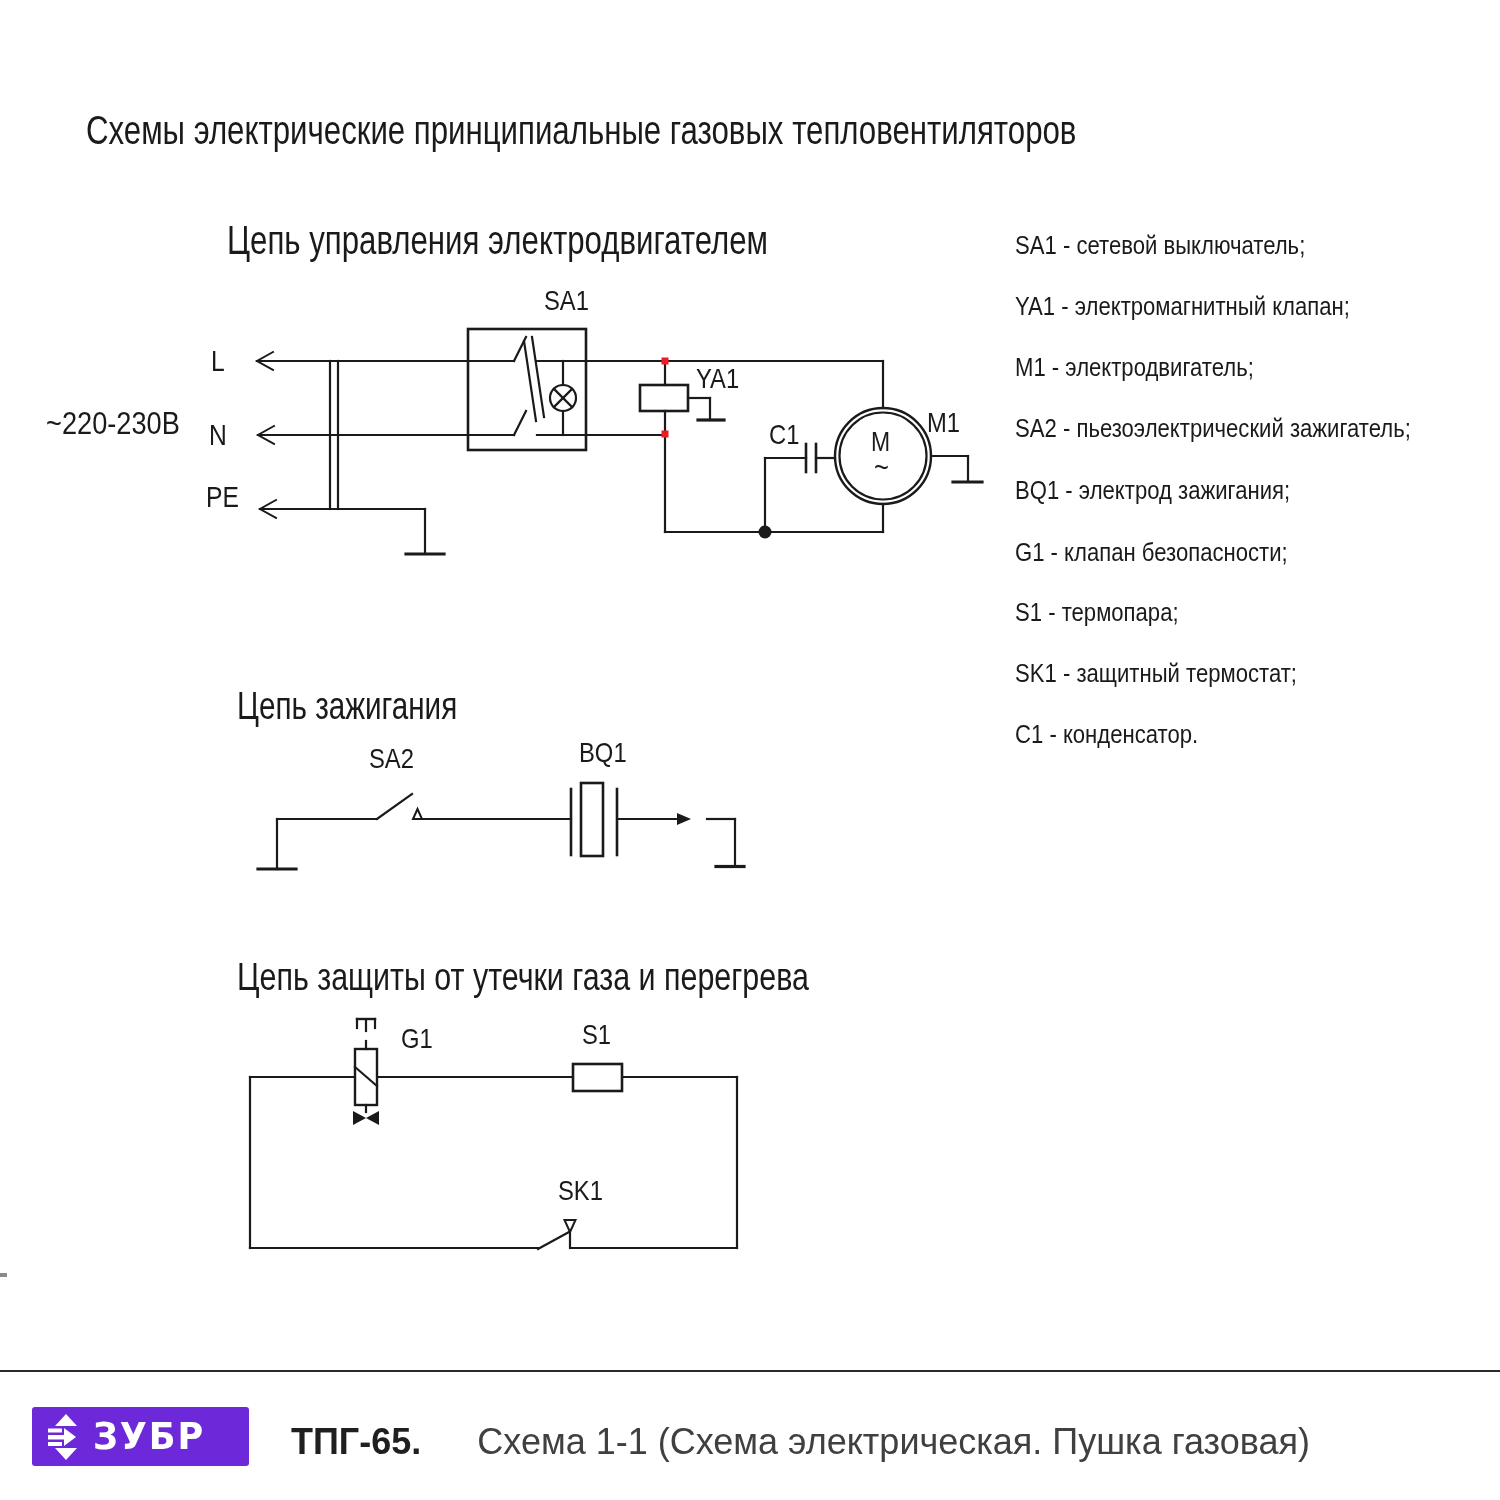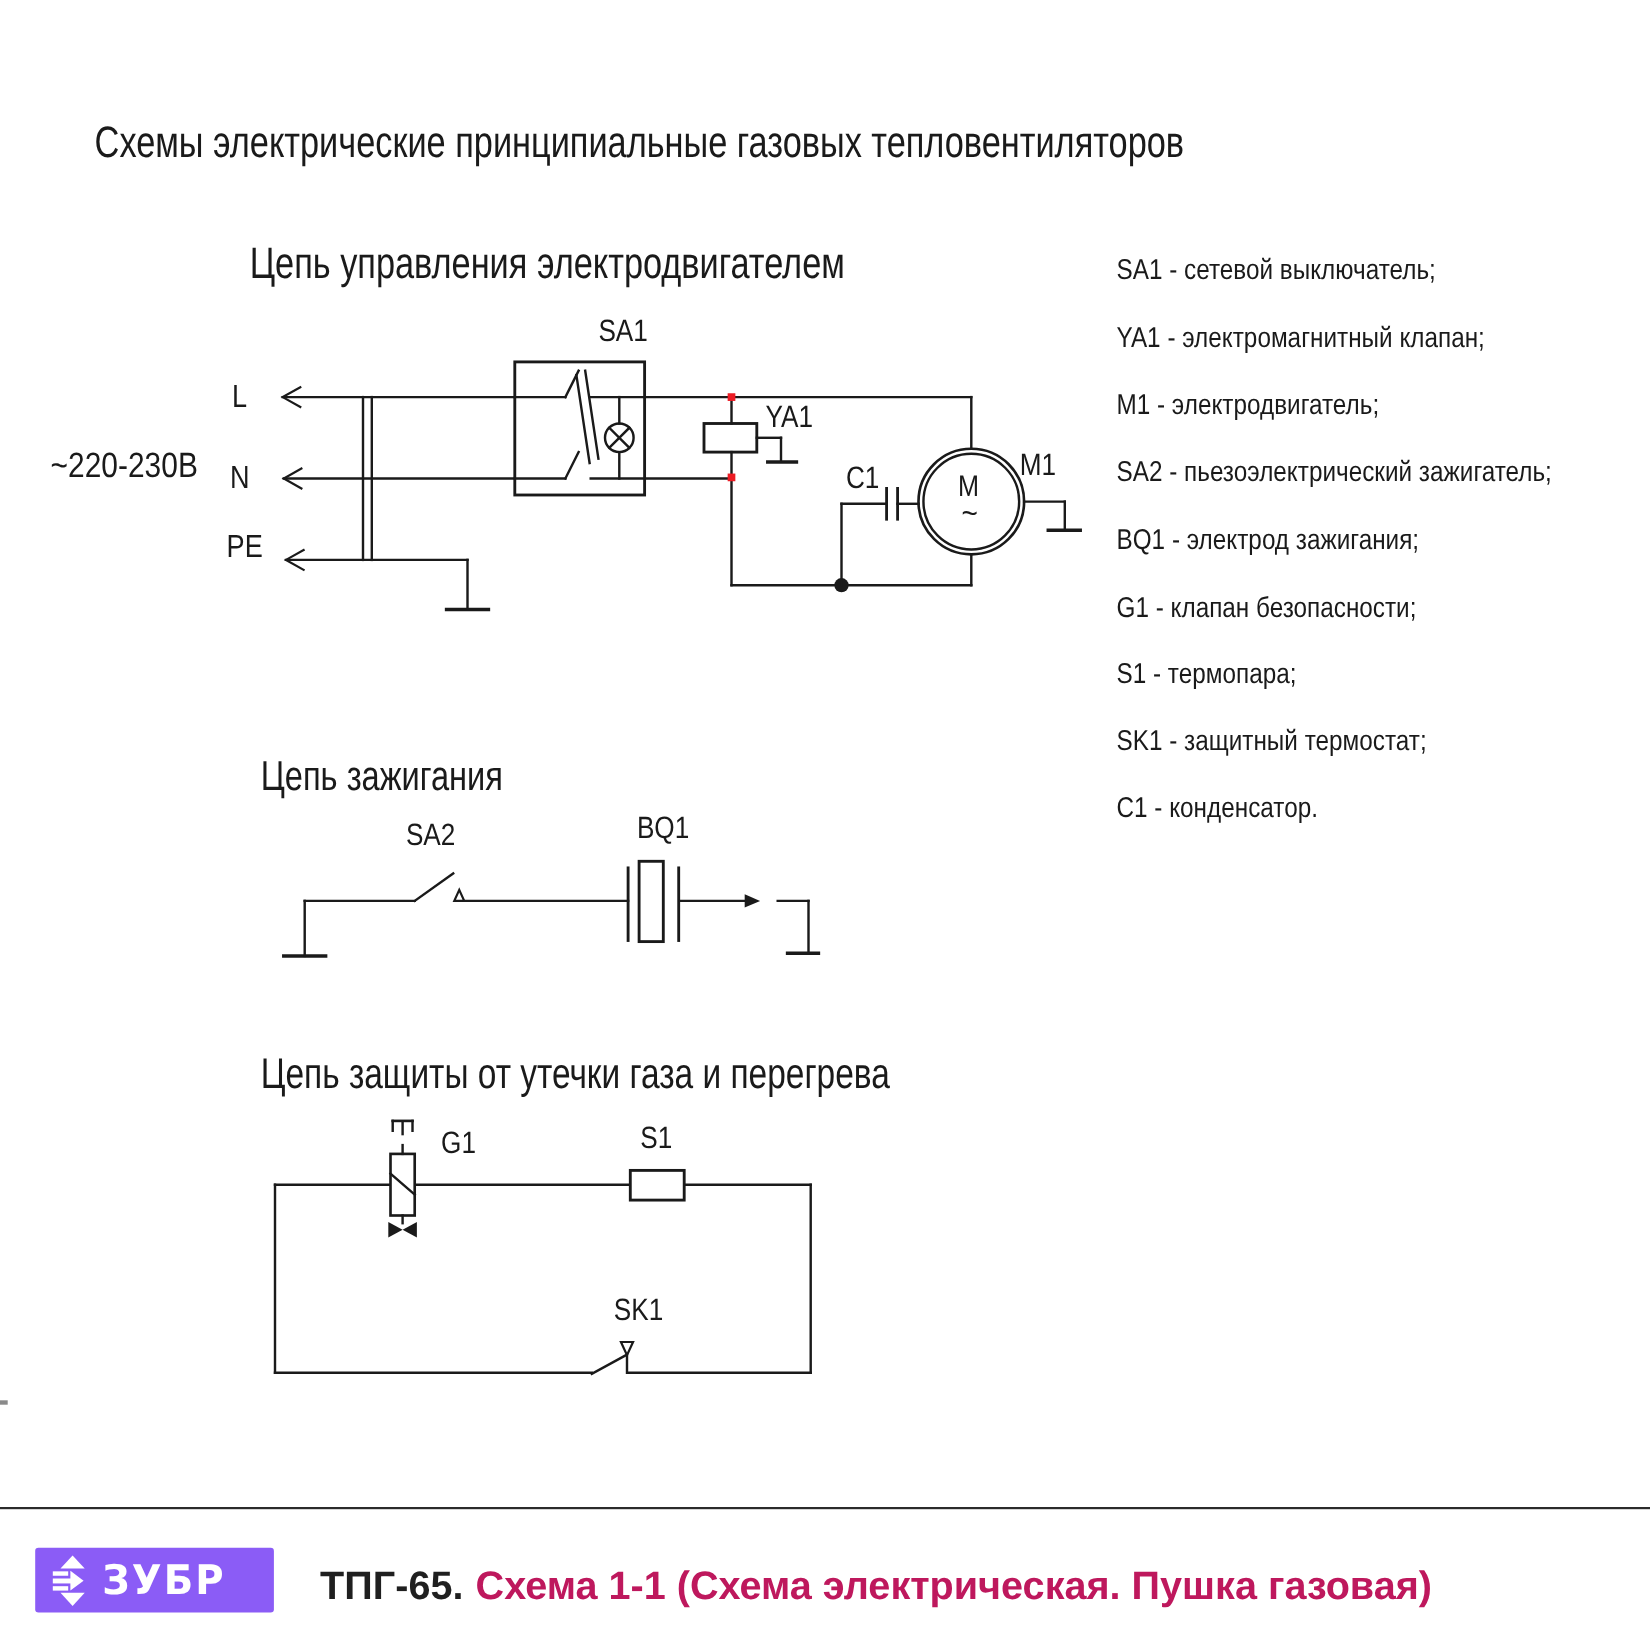--- a/index.html
+++ b/index.html
@@ -29,28 +29,28 @@
   .lbl-bq1{left:579px;top:738px;}
   .lbl-g1{left:401px;top:1024px;}
   .lbl-s1{left:582px;top:1020px;}
   .lbl-sk1{left:558px;top:1176px;}
   .legend{position:absolute;left:1015px;top:0;}
   .legend-item{position:absolute;left:0;font-size:26px;white-space:nowrap;
     transform:scaleX(.85);transform-origin:left top;}
   svg.draw{position:absolute;left:0;top:0;}
   .sep{position:absolute;left:0;top:1370px;width:1500px;height:2px;background:#2b2b2b;}
   .stray{position:absolute;left:0;top:1273px;width:7px;height:4px;background:#8a8a8a;}
-  .badge{position:absolute;left:32px;top:1407px;width:217px;height:59px;background:#8b5cf6;
+  .badge{position:absolute;left:32px;top:1407px;width:217px;height:59px;background:#6d28d9;
     border-radius:3px;display:flex;align-items:center;justify-content:flex-start;}
   .badge .brand{font-family:"DejaVu Sans",sans-serif;font-weight:bold;color:#ffffff;
     font-size:37px;letter-spacing:2px;margin-left:6px;transform:scaleX(.95);transform-origin:left center;}
   .badge svg{margin-left:13px;}
   .footer-text{position:absolute;left:291px;top:1421px;font-size:36px;white-space:nowrap;}
   .footer-text .model{font-weight:700;color:#1f1f1f;margin-right:11px;}
-  .footer-text .subtitle{font-weight:700;color:#be185d;}
+  .footer-text .subtitle{font-weight:400;color:#404040;margin-left:45px;}
 </style>
 </head>
 <body>
 
 <div id="canvas">
 
   <div class="t main-title cond">Схемы электрические принципиальные газовых тепловентиляторов</div>
   <div class="t c1-title cond">Цепь управления электродвигателем</div>
   <div class="t c2-title cond">Цепь зажигания</div>
   <div class="t c3-title cond">Цепь защиты от утечки газа и перегрева</div>

